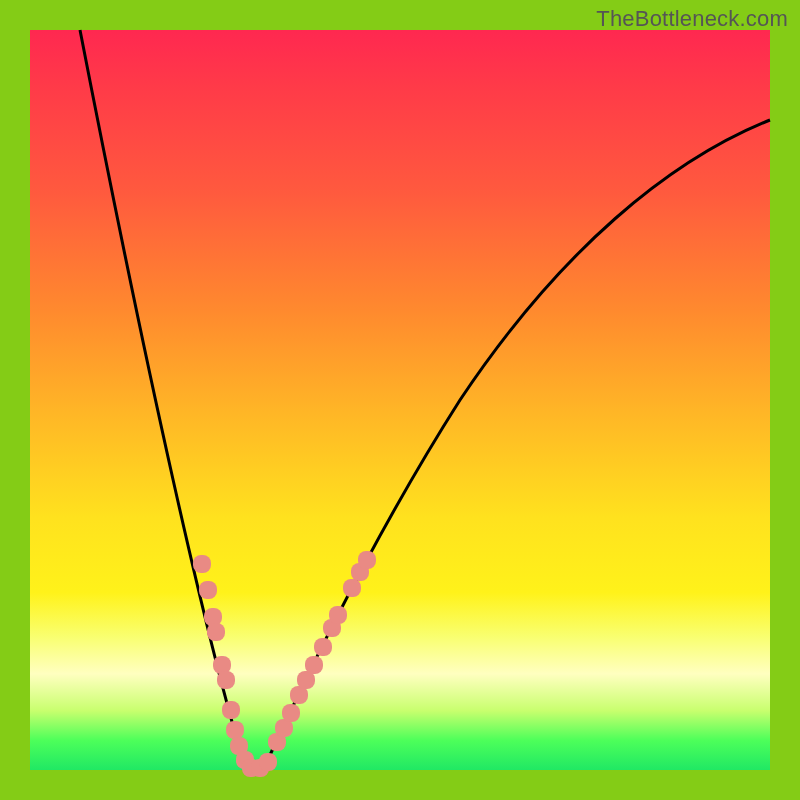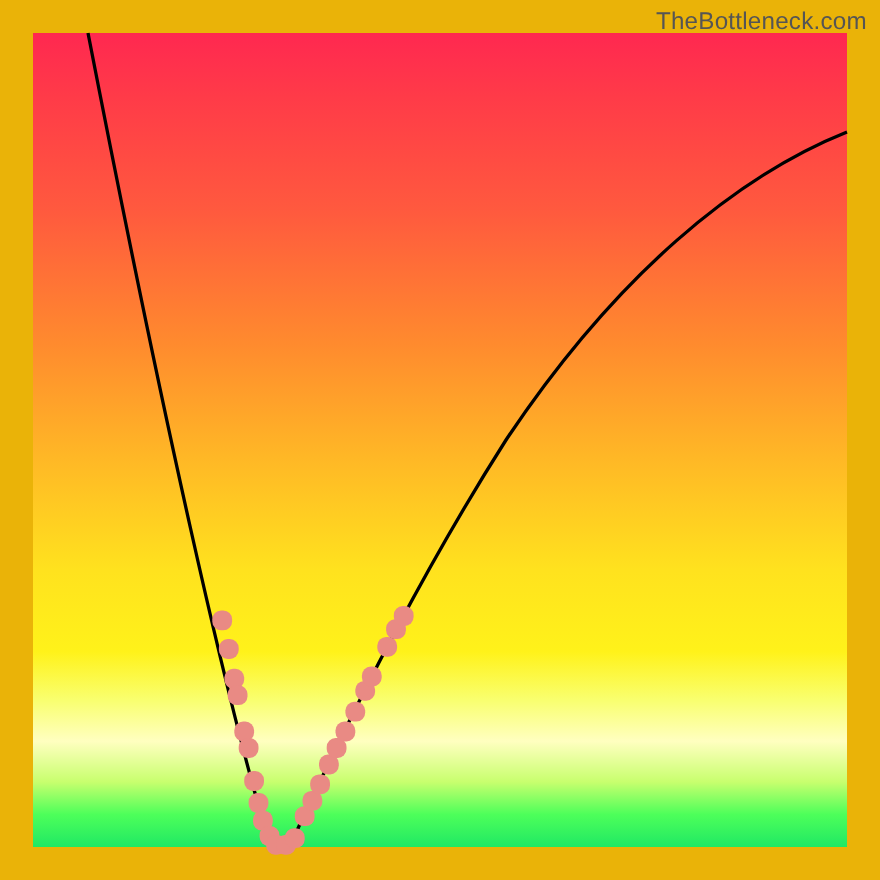--- a/index.html
+++ b/index.html
@@ -10,21 +10,21 @@
     background: #000;
     overflow: hidden;
     font-family: Arial, Helvetica, sans-serif;
   }
   .frame {
     position: absolute;
     left: 0;
     top: 0;
     width: 800px;
     height: 800px;
-    background: #eab308;
+    background: #84cc16;
   }
   .plot {
     position: absolute;
     left: 30px;
     top: 30px;
     width: 740px;
     height: 740px;
     
     background: linear-gradient(
       to bottom,

